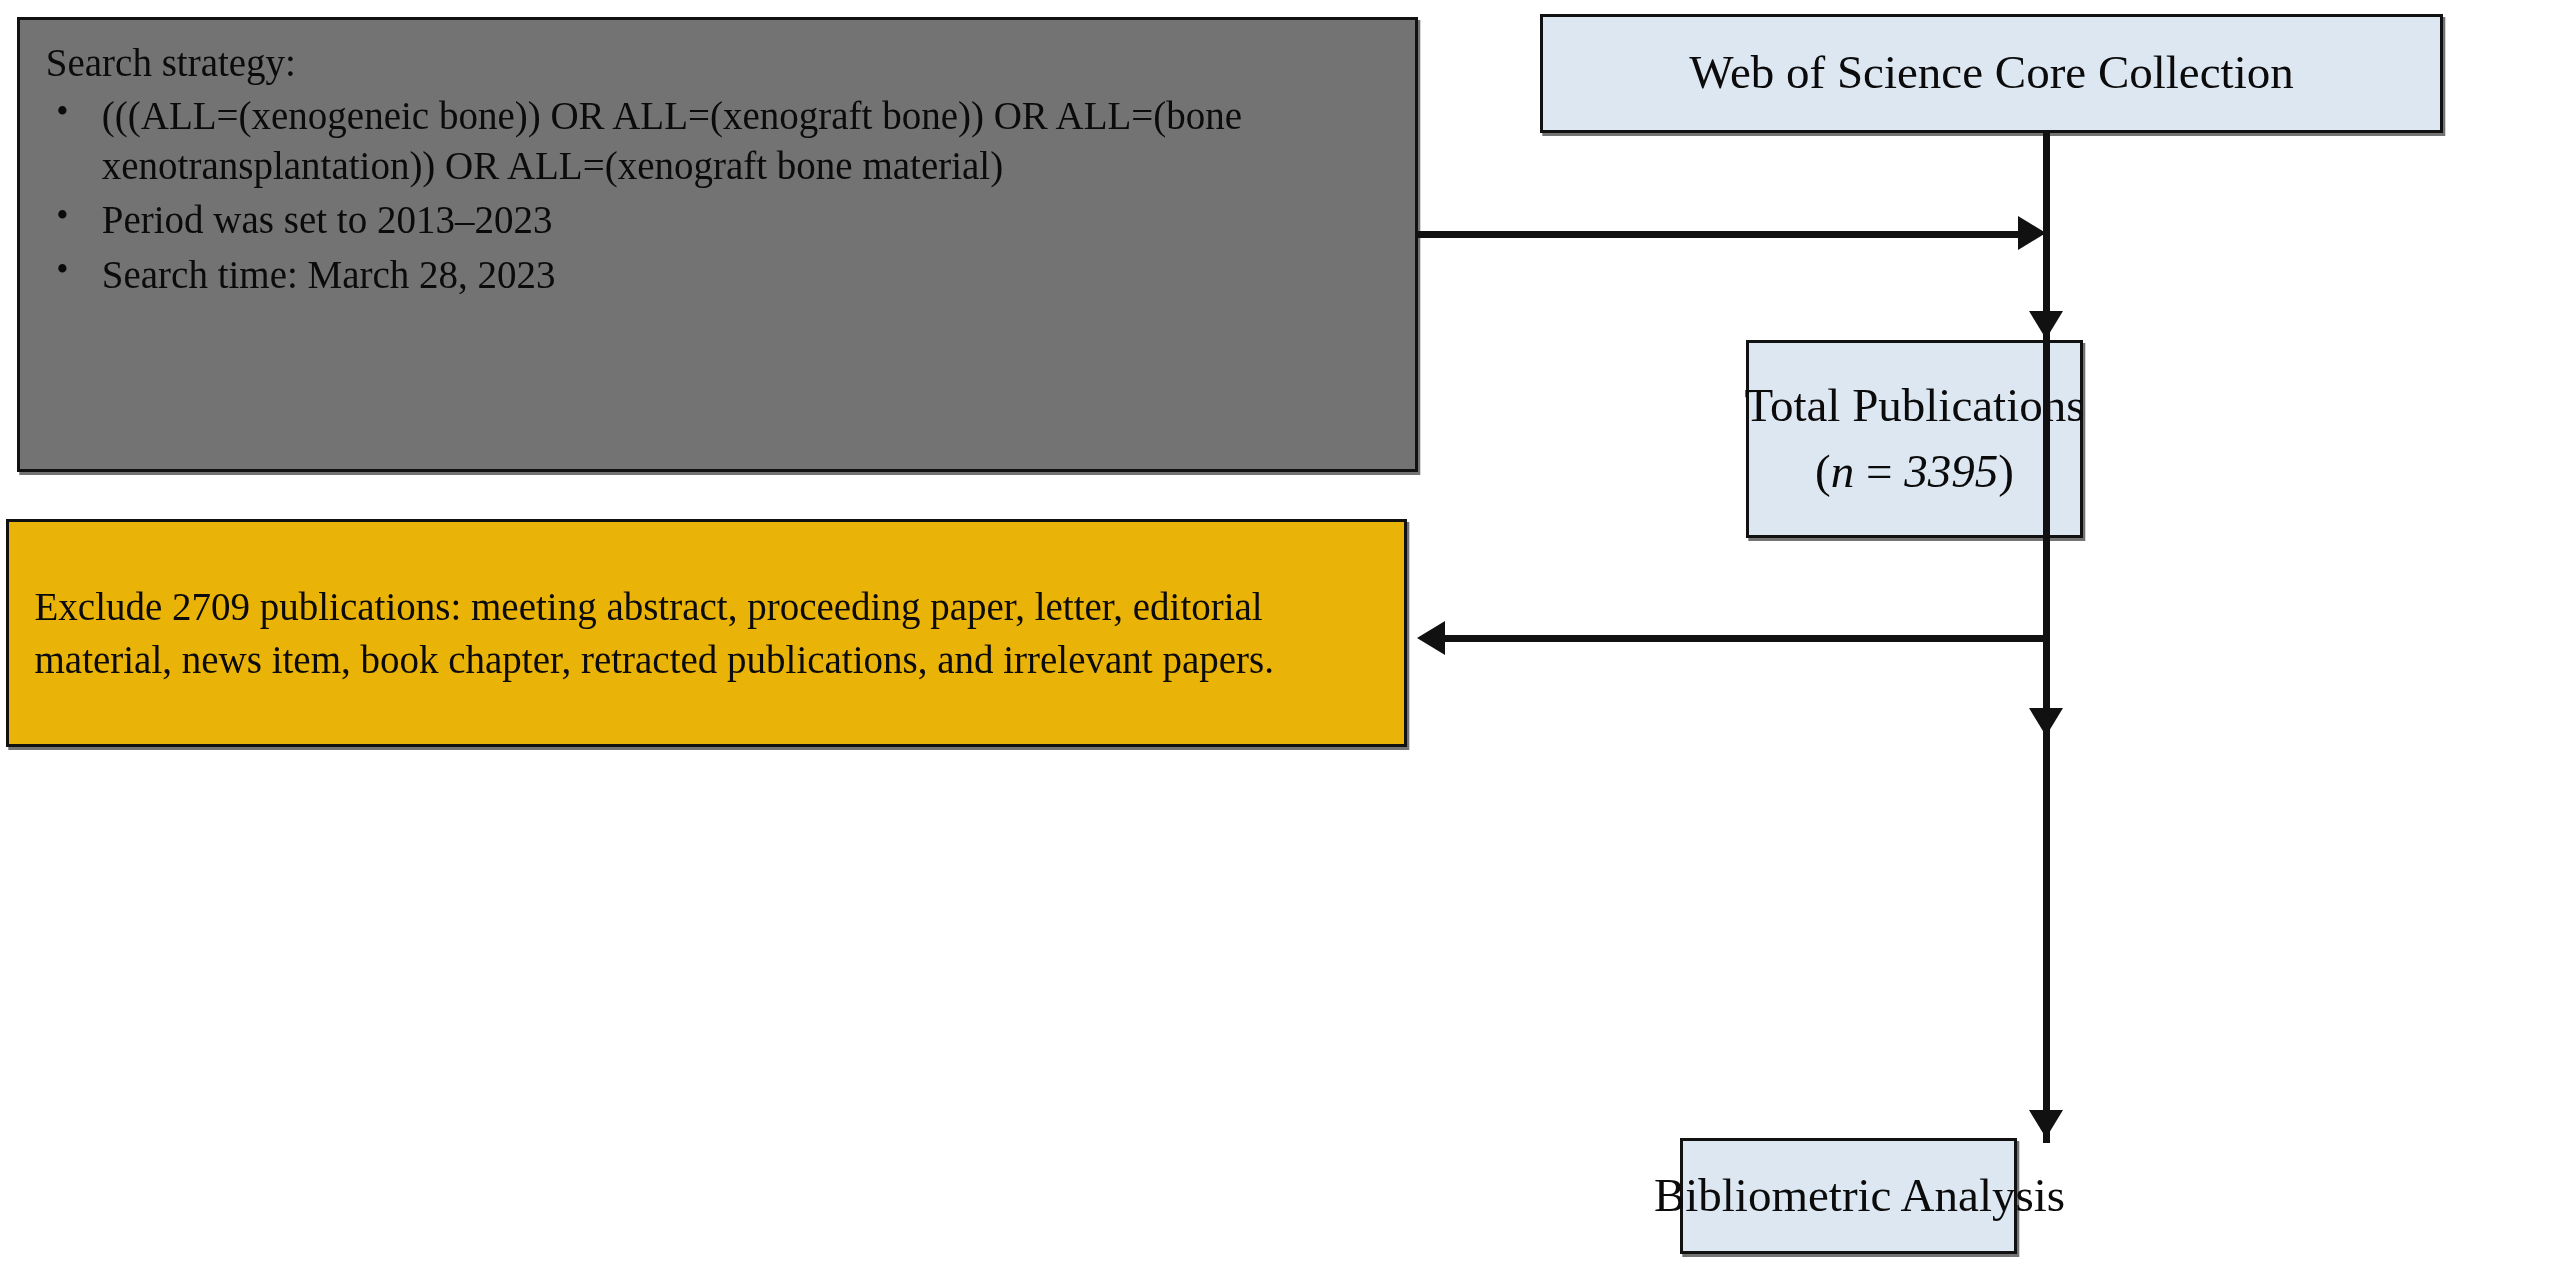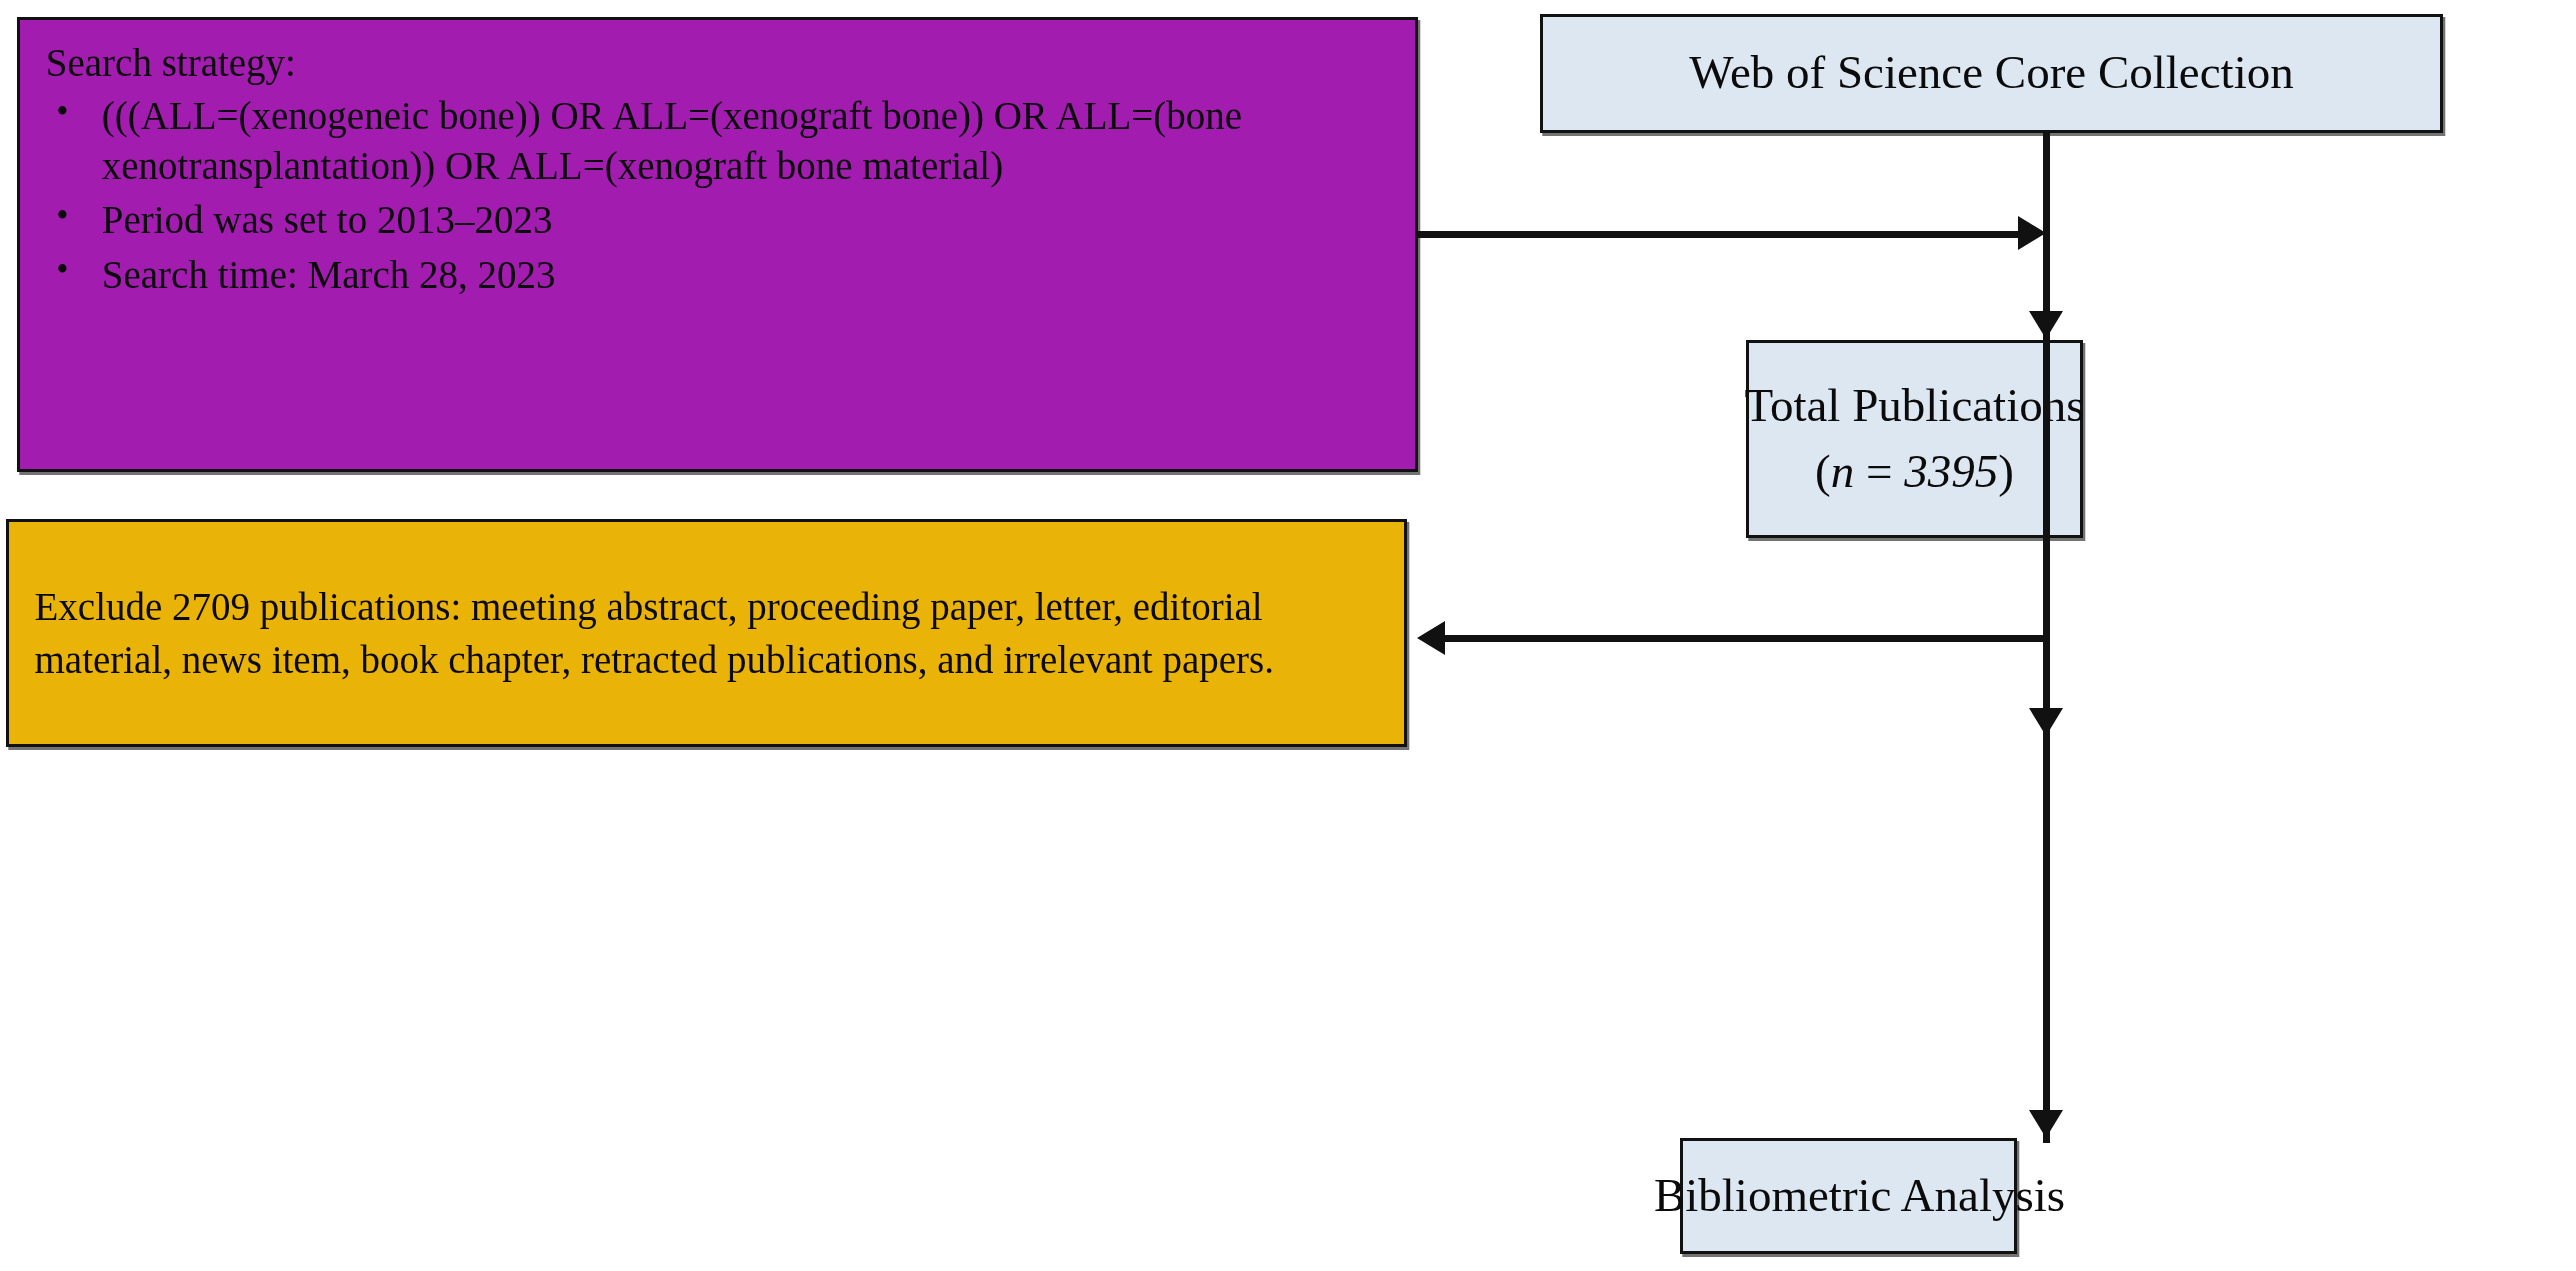--- a/index.html
+++ b/index.html
@@ -17,21 +17,21 @@
     border:3.8px solid #111111;
     box-sizing:border-box;
     box-shadow:2.3px 3px 0 rgba(0,0,0,.55);
     display:flex;
   }
   .box.center{align-items:center;justify-content:center;text-align:center;}
 
   
   #search-strategy-box{
     left:17.3px;top:16.5px;width:1401px;height:455px;
-    background:#a21caf;
+    background:#737373;
     padding:19.5px 25.5px 7.5px 25.5px;
     flex-direction:column;
   }
   #exclude-box{
     left:6px;top:519px;width:1401px;height:228px;
     background:#eab308;
     padding:12px 25.5px;
     flex-direction:column;justify-content:center;
   }
   #wos-box{

